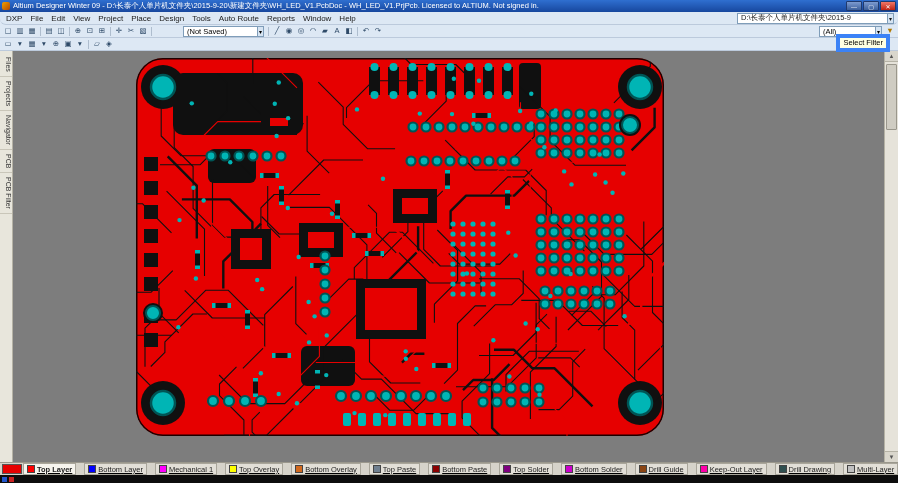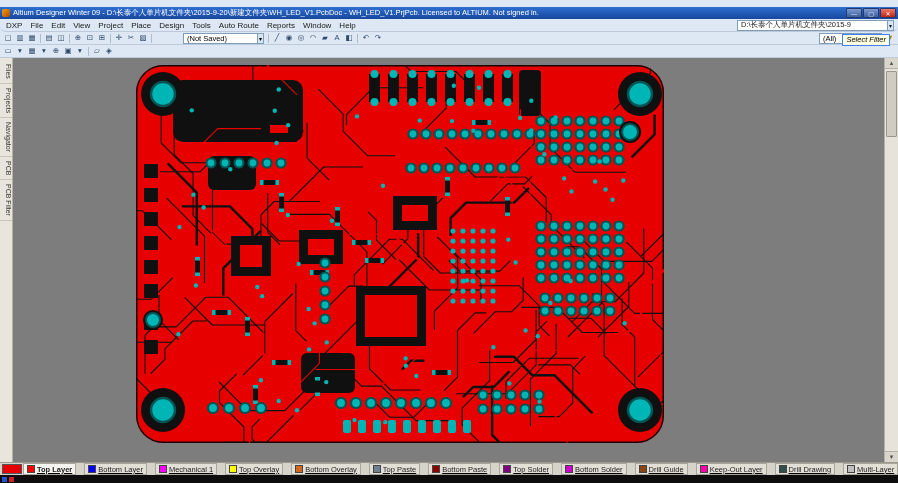--- a/index.html
+++ b/index.html
@@ -1,20 +1,20 @@
 <!DOCTYPE html>
 <html><head>
 <meta charset="utf-8">
 <style>
   html,body{margin:0;padding:0;background:#000;}
   body{width:898px;height:483px;overflow:hidden;font-family:"Liberation Sans",sans-serif;position:relative;}
   #app{width:898px;height:483px;display:flex;flex-direction:column;background:#dde8f4;}
 
   
-  .titlebar{height:12px;background:linear-gradient(#2f6fd0,#17479e);color:#fff;display:flex;align-items:center;font-size:7.5px;padding:0 2px;gap:3px;flex:0 0 auto;margin-top:7px;}
+  .titlebar{height:12px;background:linear-gradient(#2f6fd0,#17479e);color:#fff;display:flex;align-items:center;font-size:7.5px;padding:0 2px;gap:3px;flex:0 0 auto;}
   .appicon{width:8px;height:8px;background:linear-gradient(135deg,#f0a000,#b34700);border-radius:2px;flex:0 0 auto;}
   .title{flex:1;white-space:nowrap;overflow:hidden;text-overflow:ellipsis;}
   .winbtns{display:flex;gap:1px;flex:0 0 auto;}
   .winbtn{width:16px;height:10px;font-size:6px;line-height:10px;text-align:center;background:linear-gradient(#7d9bd0,#3c5f9b);color:#fff;border:1px solid #203a6e;border-radius:1px;padding:0;}
   .winbtn.close{background:linear-gradient(#f07868,#c02212);}
 
   
   .menubar{height:12px;background:#dde8f4;border-bottom:1px solid #bccadc;display:flex;align-items:center;font-size:8px;color:#1a1a1a;padding:0 2px;flex:0 0 auto;border-radius:6px;}
   .menuitem{padding:0 4px;line-height:11px;cursor:default;}
   .spacer{flex:1;}
@@ -53,21 +53,21 @@
   .curlayer{width:18px;height:8px;border:1px solid #555;flex:0 0 auto;}
   .ltab{display:inline-flex;align-items:center;gap:2px;padding:0 3px;height:10px;background:#e2dfd7;border:1px solid #a8a59a;color:#222;cursor:default;}
   .ltab.active{background:#f6f4ee;font-weight:bold;}
   .lchip{width:6px;height:6px;border:1px solid #444;display:inline-block;flex:0 0 auto;}
   .lnav{width:11px;height:10px;font-size:6px;border:1px solid #a8a59a;background:#e2dfd7;padding:0;line-height:8px;}
   .lbtn{height:10px;font-size:7px;border:1px solid #a8a59a;background:#e2dfd7;padding:0 4px;line-height:8px;}
 
   .statusbar{height:8px;background:#0d0d0d;flex:0 0 auto;display:flex;align-items:center;gap:2px;padding:0 2px;}
   .sdot{width:5px;height:5px;display:inline-block;}
 
-  .tooltip{position:absolute;right:8px;top:34px;background:#ffffe1;border:1px solid #3b82f6;font-size:7.5px;padding:0 3px;line-height:10px;color:#000;z-index:50;font-style:italic;}
+  .tooltip{position:absolute;right:8px;top:34px;background:#ffffe1;border:4px solid #3b82f6;font-size:7.5px;padding:0 3px;line-height:10px;color:#000;z-index:50;}
 </style>
 </head>
 <body>
 
 <div id="app">
 
   <div class="titlebar">
     <span class="appicon"></span>
     <span class="title">Altium Designer Winter 09 - D:\长泰个人单片机文件夹\2015-9-20\新建文件夹\WH_LED_V1.PcbDoc - WH_LED_V1.PrjPcb. Licensed to ALTIUM. Not signed in.</span>
     <span class="winbtns" id="winbtns">

